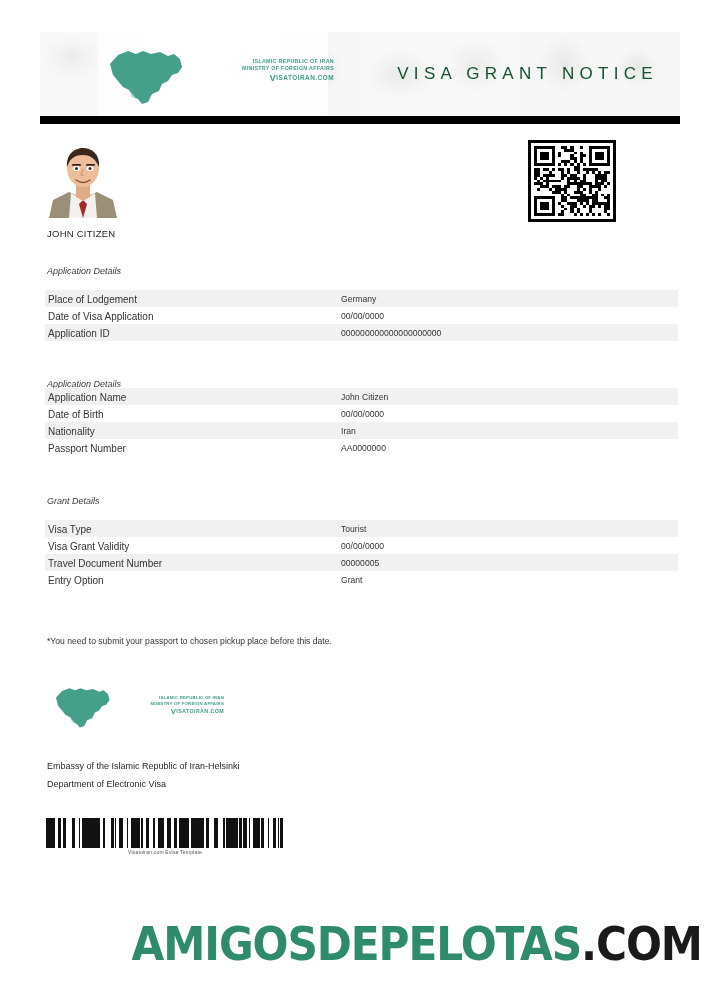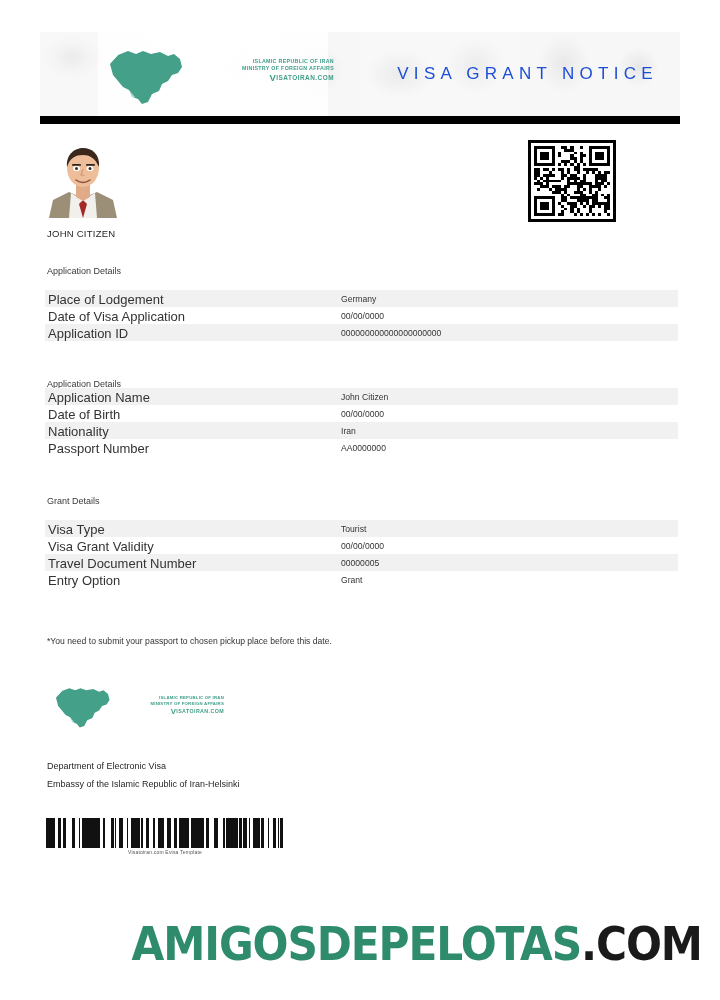--- a/index.html
+++ b/index.html
@@ -117,21 +117,21 @@
     vertical-align: -1px;
   }
 
   .banner-title {
     position: absolute;
     right: 22px;
     top: 50%;
     transform: translateY(-50%);
     font-size: 17px;
     letter-spacing: 5.3px;
-    color: #1d4ed8;
+    color: #14532d;
     white-space: nowrap;
   }
 
   .black-bar {
     position: absolute;
     left: 40px;
     top: 116px;
     width: 640px;
     height: 8px;
     background: #000000;
@@ -179,37 +179,38 @@
   }
   .qr-grid i { display: block; }
   .qr-grid i.on { background: #000; }
 
   
   .section-title {
     position: absolute;
     left: 47px;
     font-size: 9px;
     color: #3a3a3a;
+    font-style: italic;
   }
   .tbl {
     position: absolute;
     left: 45px;
     width: 633px;
   }
   .tbl .row {
     height: 17px;
     position: relative;
   }
   .tbl .row.alt { background: #f1f1f1; }
   .tbl .row .k {
     position: absolute;
     left: 3px;
     top: 50%;
     transform: translateY(-50%);
-    font-size: 13px;
+    font-size: 10px;
     color: #333333;
     white-space: nowrap;
   }
   .tbl .row .v {
     position: absolute;
     left: 296px;
     top: 50%;
     transform: translateY(-50%);
     font-size: 8.6px;
     color: #333333;
@@ -1080,22 +1081,22 @@
       <path d="M27 48 L22 56 L28 60 L33 55 Z" fill="#ffffff" opacity="0.55"></path>
     </svg>
     <div class="footer-logo-text">
       <div class="fl1">ISLAMIC REPUBLIC OF IRAN</div>
       <div class="fl2">MINISTRY OF FOREIGN AFFAIRS</div>
       <div class="fl3"><span class="big-v">V</span><span>ISATOIRAN.COM</span></div>
     </div>
   </div>
 
   <div class="footer-lines">
+    <div>Embassy of the Islamic Republic of Iran-Helsinki</div>
     <div>Department of Electronic Visa</div>
-    <div>Embassy of the Islamic Republic of Iran-Helsinki</div>
   </div>
 
   <div class="barcode-wrap">
     <div class="barcode" id="barcode">
         <span style="width: 2px; background: rgb(17, 17, 17);"></span>
         <span style="width: 3px; background: rgb(17, 17, 17);"></span>
         <span style="width: 3px; background: rgb(17, 17, 17);"></span>
         <span style="width: 1px; background: rgb(17, 17, 17);"></span>
         <span style="width: 2px; background: rgb(255, 255, 255);"></span>
         <span style="width: 1px; background: rgb(255, 255, 255);"></span>

